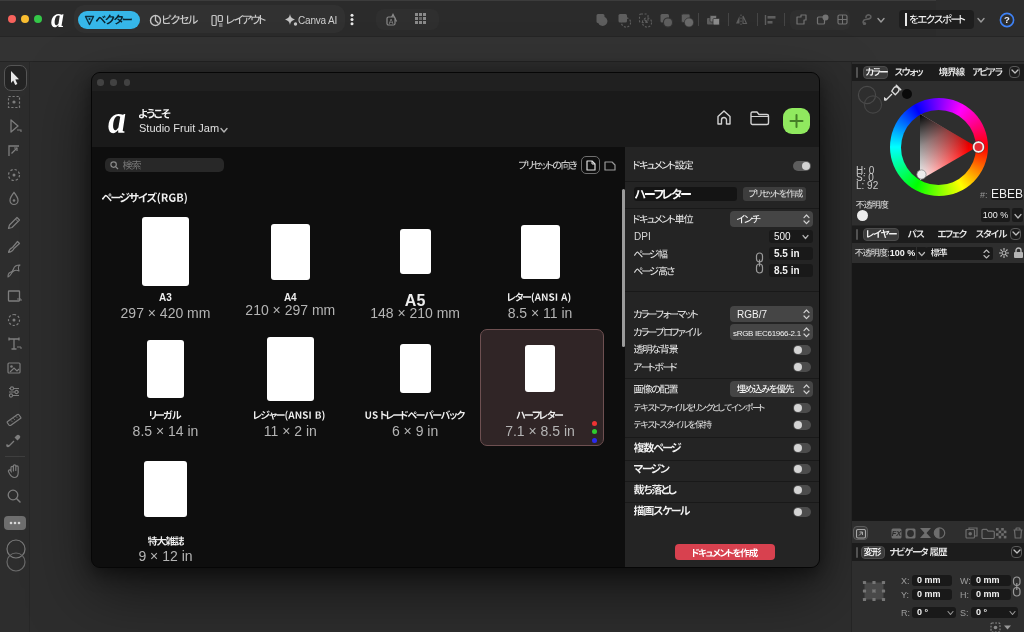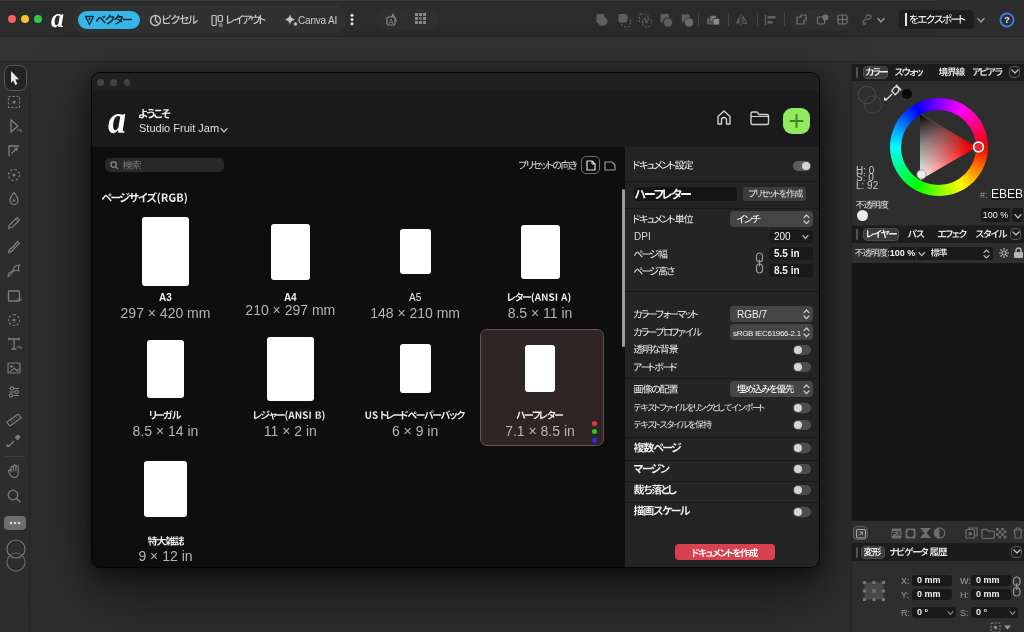--- a/index.html
+++ b/index.html
@@ -301,21 +301,21 @@
         <path transform="translate(0,9.7)" fill="#f0f0f0" d="M7.3 -6.7C7.3 -7.1 7.6 -7.4 8 -7.4C8.4 -7.4 8.7 -7.1 8.7 -6.7C8.7 -6.3 8.4 -6 8 -6C7.6 -6 7.3 -6.3 7.3 -6.7ZM6.5 -6.7C6.5 -5.9 7.2 -5.3 8 -5.3C8.8 -5.3 9.4 -5.9 9.4 -6.7C9.4 -7.5 8.8 -8.2 8 -8.2C7.2 -8.2 6.5 -7.5 6.5 -6.7ZM-0.3 -3.1 1 -1.8C1.2 -2.1 1.5 -2.4 1.7 -2.8C2.2 -3.4 3 -4.5 3.4 -5C3.7 -5.4 3.9 -5.4 4.3 -5.1C4.7 -4.7 5.7 -3.6 6.3 -2.9C7 -2.1 7.9 -1 8.6 -0.1L9.8 -1.4C9 -2.3 7.9 -3.5 7.1 -4.3C6.5 -5 5.6 -5.9 4.9 -6.5C4 -7.3 3.4 -7.2 2.7 -6.5C2 -5.6 1.1 -4.5 0.6 -4C0.3 -3.6 0 -3.4 -0.3 -3.1Z M9.3 -5.1V-3.4C9.7 -3.4 10.5 -3.4 11.1 -3.4C12.4 -3.4 16 -3.4 17 -3.4C17.5 -3.4 18 -3.4 18.3 -3.4V-5.1C18 -5.1 17.5 -5 17 -5C16 -5 12.4 -5 11.1 -5C10.5 -5 9.7 -5.1 9.3 -5.1Z M25.1 -8.4 24.2 -8.1C24.6 -7.5 24.8 -7 25.1 -6.3L26.1 -6.7C25.9 -7.2 25.4 -8 25.1 -8.4ZM26.6 -9 25.7 -8.6C26.1 -8 26.4 -7.6 26.7 -6.9L27.6 -7.3C27.4 -7.8 27 -8.5 26.6 -9ZM20.3 -8.7 19.5 -7.4C20.3 -7 21.4 -6.3 22 -5.9L22.8 -7.1C22.3 -7.5 21 -8.3 20.3 -8.7ZM18.3 -0.8 19.1 0.6C20.1 0.4 21.7 -0.1 22.8 -0.8C24.6 -1.8 26.1 -3.2 27.2 -4.7L26.3 -6.2C25.4 -4.6 23.9 -3.1 22 -2.1C20.8 -1.4 19.5 -1.1 18.3 -0.8ZM18.6 -6.1 17.8 -4.9C18.6 -4.5 19.7 -3.8 20.3 -3.4L21.1 -4.6C20.6 -5 19.4 -5.8 18.6 -6.1Z M27.1 -6.7V-5.2C27.4 -5.2 27.8 -5.2 28.3 -5.2H29.2V-3.7C29.2 -3.2 29.2 -2.8 29.2 -2.6H30.7C30.7 -2.8 30.7 -3.2 30.7 -3.7V-5.2H33.3V-4.8C33.3 -2.1 32.3 -1.2 30.2 -0.4L31.4 0.7C34.1 -0.5 34.7 -2.1 34.7 -4.9V-5.2H35.5C36.1 -5.2 36.5 -5.2 36.7 -5.2V-6.7C36.4 -6.6 36.1 -6.6 35.5 -6.6H34.7V-7.7C34.7 -8.2 34.8 -8.5 34.8 -8.8H33.2C33.3 -8.5 33.3 -8.2 33.3 -7.7V-6.6H30.7V-7.7C30.7 -8.1 30.7 -8.4 30.7 -8.7H29.2C29.2 -8.3 29.2 -8 29.2 -7.7V-6.6H28.3C27.8 -6.6 27.3 -6.6 27.1 -6.7Z M36.3 -4.3 37 -2.9C38.3 -3.3 39.7 -3.9 40.8 -4.5V-1C40.8 -0.5 40.8 0.2 40.8 0.5H42.5C42.4 0.2 42.4 -0.5 42.4 -1V-5.4C43.5 -6.1 44.5 -7 45.4 -7.8L44.2 -8.9C43.5 -8.1 42.2 -7 41.1 -6.2C39.9 -5.5 38.2 -4.8 36.3 -4.3Z M54.1 -9.5 53.2 -9.2C53.5 -8.8 53.9 -8.1 54.1 -7.7L55 -8C54.8 -8.4 54.4 -9.1 54.1 -9.5ZM53.2 -7.2 52.9 -7.4 53.6 -7.6C53.4 -8 53 -8.7 52.7 -9.2L51.8 -8.8C52 -8.5 52.2 -8.1 52.4 -7.8L52.3 -7.9C52.1 -7.8 51.6 -7.7 51.2 -7.7C50.7 -7.7 47.9 -7.7 47.3 -7.7C47 -7.7 46.3 -7.8 46 -7.8V-6.2C46.2 -6.2 46.8 -6.3 47.3 -6.3C47.8 -6.3 50.6 -6.3 51 -6.3C50.8 -5.5 50.1 -4.4 49.4 -3.6C48.3 -2.5 46.6 -1.1 44.9 -0.5L46 0.7C47.5 0 49 -1.1 50.1 -2.4C51.2 -1.4 52.2 -0.2 52.9 0.8L54.2 -0.3C53.5 -1.1 52.2 -2.5 51.1 -3.5C51.8 -4.5 52.4 -5.6 52.8 -6.5C52.9 -6.7 53.1 -7.1 53.2 -7.2Z M57.3 2.2 58.3 1.8C57.3 0.2 56.9 -1.7 56.9 -3.5C56.9 -5.3 57.3 -7.1 58.3 -8.7L57.3 -9.2C56.2 -7.5 55.6 -5.7 55.6 -3.5C55.6 -1.3 56.2 0.5 57.3 2.2Z M61.5 -4.4V-6.9H62.5C63.6 -6.9 64.1 -6.6 64.1 -5.7C64.1 -4.8 63.6 -4.4 62.5 -4.4ZM64.3 0H66.1L64.2 -3.3C65.1 -3.7 65.7 -4.5 65.7 -5.7C65.7 -7.5 64.4 -8.2 62.7 -8.2H59.8V0H61.5V-3.1H62.6Z M70.8 0.2C72 0.2 72.9 -0.3 73.5 -0.8V-4.5H70.6V-3.2H72V-1.6C71.8 -1.4 71.4 -1.3 71 -1.3C69.4 -1.3 68.6 -2.3 68.6 -4.1C68.6 -5.8 69.5 -6.9 70.9 -6.9C71.6 -6.9 72.1 -6.6 72.5 -6.2L73.4 -7.2C72.8 -7.8 72 -8.3 70.8 -8.3C68.7 -8.3 66.9 -6.7 66.9 -4C66.9 -1.3 68.6 0.2 70.8 0.2Z M75.2 0H78.1C79.9 0 81.3 -0.8 81.3 -2.4C81.3 -3.5 80.6 -4.1 79.8 -4.3V-4.4C80.5 -4.6 80.9 -5.4 80.9 -6.1C80.9 -7.7 79.6 -8.2 77.9 -8.2H75.2ZM76.9 -4.8V-6.9H77.8C78.8 -6.9 79.3 -6.6 79.3 -5.9C79.3 -5.2 78.8 -4.8 77.8 -4.8ZM76.9 -1.3V-3.6H78C79.1 -3.6 79.7 -3.3 79.7 -2.5C79.7 -1.6 79.1 -1.3 78 -1.3Z M83.3 2.2C84.3 0.5 84.9 -1.3 84.9 -3.5C84.9 -5.7 84.3 -7.5 83.3 -9.2L82.3 -8.7C83.2 -7.1 83.6 -5.3 83.6 -3.5C83.6 -1.7 83.2 0.2 82.3 1.8Z"></path>
       </svg></div>
     <div class="abs" style="left:388px;top:256px;width:124px;height:117px;background:#302526;border:1px solid #6e5051;border-radius:7px"></div>
     <div class="page" style="left:50.0px;top:144.0px;width:47px;height:69px"></div>
     <div class="pname" style="left:73.5px;top:219px;font-size:10px;font-weight:bold;color:#ededed;white-space:nowrap">A3</div>
     <div class="dims" style="left:73.5px;top:231.5px">297 × 420 mm</div>
     <div class="page" style="left:178.8px;top:150.5px;width:39px;height:56px"></div>
     <div class="pname" style="left:198.3px;top:219px;font-size:10px;font-weight:bold;color:#ededed;white-space:nowrap">A4</div>
     <div class="dims" style="left:198.3px;top:229px">210 × 297 mm</div>
     <div class="page" style="left:307.6px;top:156.0px;width:31px;height:45px"></div>
-    <div class="pname" style="left:323.1px;top:219px;font-size:10px;font-weight:normal;color:#ededed;white-space:nowrap">A5</div>
+    <div class="pname" style="left:323.1px;top:219px;font-size:16px;font-weight:bold;color:#ededed;white-space:nowrap">A5</div>
     <div class="dims" style="left:323.1px;top:231.5px">148 × 210 mm</div>
     <div class="page" style="left:428.5px;top:151.5px;width:39px;height:54px"></div>
     <div class="pname" style="left:448.0px;top:219px;white-space:nowrap"><svg style="vertical-align:top;" width="64" height="12" viewBox="0 0 64 12">
         <path transform="translate(0,8.8)" fill="#ededed" d="M-0.1 -0.4 0.8 0.4C1.1 0.3 1.3 0.2 1.4 0.1C3.8 -0.6 5.8 -1.8 7.2 -3.5L6.5 -4.6C5.2 -3 3 -1.7 1.4 -1.3C1.4 -2 1.4 -5.4 1.4 -6.5C1.4 -6.9 1.4 -7.2 1.5 -7.6H-0.1C-0 -7.3 0 -6.9 0 -6.5C0 -5.4 0 -1.8 0 -1.1C0 -0.8 -0 -0.7 -0.1 -0.4Z M12 -7.9 10.5 -8.4C10.4 -8 10.2 -7.6 10.1 -7.3C9.6 -6.5 8.6 -5.1 6.9 -4L8 -3.2C9 -3.9 9.9 -4.8 10.6 -5.8H13.5C13.3 -5.1 12.9 -4.3 12.4 -3.6C11.7 -4 11.1 -4.4 10.6 -4.7L9.7 -3.8C10.2 -3.5 10.9 -3 11.5 -2.5C10.7 -1.7 9.6 -0.9 7.8 -0.4L9 0.7C10.6 0.1 11.7 -0.8 12.6 -1.7C13 -1.4 13.4 -1.1 13.6 -0.8L14.6 -1.9C14.3 -2.2 13.9 -2.5 13.5 -2.8C14.2 -3.8 14.7 -4.9 14.9 -5.7C15 -5.9 15.2 -6.2 15.3 -6.4L14.3 -7C14 -6.9 13.7 -6.9 13.4 -6.9H11.4C11.5 -7.1 11.7 -7.6 12 -7.9Z M14.9 -4.6V-3.1C15.3 -3.1 15.9 -3.1 16.5 -3.1C17.7 -3.1 21 -3.1 21.9 -3.1C22.3 -3.1 22.8 -3.1 23 -3.1V-4.6C22.8 -4.6 22.3 -4.6 21.9 -4.6C21 -4.6 17.7 -4.6 16.5 -4.6C16 -4.6 15.2 -4.6 14.9 -4.6Z M25.2 2 26.1 1.6C25.3 0.2 24.9 -1.5 24.9 -3.1C24.9 -4.8 25.3 -6.5 26.1 -7.9L25.2 -8.3C24.2 -6.8 23.7 -5.2 23.7 -3.1C23.7 -1.2 24.2 0.5 25.2 2Z M26.6 0H28.1L28.6 -1.9H31L31.5 0H33.1L30.7 -7.4H29ZM28.9 -3.1 29.1 -3.9C29.4 -4.6 29.6 -5.5 29.8 -6.3H29.8C30 -5.5 30.2 -4.6 30.5 -3.9L30.7 -3.1Z M33.9 0H35.4V-3C35.4 -3.8 35.2 -4.8 35.2 -5.5H35.2L36 -4L38.1 0H39.6V-7.4H38.2V-4.5C38.2 -3.6 38.3 -2.6 38.4 -1.9H38.4L37.6 -3.5L35.5 -7.4H33.9Z M43.6 0.1C45.4 0.1 46.4 -0.9 46.4 -2.1C46.4 -3.2 45.8 -3.8 44.9 -4.1L43.9 -4.5C43.3 -4.8 42.8 -5 42.8 -5.5C42.8 -6 43.2 -6.3 43.8 -6.3C44.4 -6.3 44.9 -6 45.4 -5.7L46.1 -6.6C45.5 -7.2 44.7 -7.5 43.8 -7.5C42.3 -7.5 41.2 -6.6 41.2 -5.4C41.2 -4.3 42 -3.7 42.8 -3.4L43.7 -3C44.4 -2.7 44.9 -2.5 44.9 -2C44.9 -1.5 44.4 -1.1 43.7 -1.1C43 -1.1 42.3 -1.5 41.8 -2L40.9 -0.9C41.7 -0.2 42.7 0.1 43.6 0.1Z M47.7 0H49.2V-7.4H47.7Z M53 0H54.5L55 -1.9H57.4L58 0H59.5L57.1 -7.4H55.4ZM55.4 -3.1 55.6 -3.9C55.8 -4.6 56 -5.5 56.2 -6.3H56.3C56.5 -5.5 56.7 -4.6 56.9 -3.9L57.1 -3.1Z M60.9 2C61.9 0.5 62.4 -1.2 62.4 -3.1C62.4 -5.2 61.9 -6.8 60.9 -8.3L60 -7.9C60.8 -6.5 61.2 -4.8 61.2 -3.1C61.2 -1.5 60.8 0.2 60 1.6Z"></path>
       </svg></div>
     <div class="dims" style="left:448.0px;top:231.5px">8.5 × 11 in</div>
     <div class="page" style="left:55.0px;top:266.5px;width:37px;height:58px"></div>
     <div class="pname" style="left:73.5px;top:337px;white-space:nowrap"><svg style="vertical-align:top;" width="32" height="12" viewBox="0 0 32 12">
         <path transform="translate(0,8.8)" fill="#ededed" d="M6.1 -7.8H4.5C4.6 -7.5 4.6 -7.2 4.6 -6.8C4.6 -6.3 4.6 -5.4 4.6 -4.9C4.6 -3.3 4.5 -2.6 3.8 -1.8C3.2 -1.2 2.4 -0.8 1.4 -0.5L2.4 0.6C3.2 0.3 4.2 -0.2 4.9 -0.9C5.6 -1.7 6 -2.6 6 -4.8C6 -5.3 6 -6.2 6 -6.8C6 -7.2 6 -7.5 6.1 -7.8ZM1.4 -7.7H-0C0 -7.5 0 -7.1 0 -6.9C0 -6.5 0 -4.1 0 -3.5C0 -3.2 -0 -2.9 -0 -2.7H1.4C1.4 -2.9 1.4 -3.3 1.4 -3.5C1.4 -4.1 1.4 -6.5 1.4 -6.9C1.4 -7.2 1.4 -7.5 1.4 -7.7Z M5.8 -4.6V-3.1C6.2 -3.1 6.9 -3.1 7.5 -3.1C8.6 -3.1 11.9 -3.1 12.8 -3.1C13.2 -3.1 13.8 -3.1 14 -3.1V-4.6C13.7 -4.6 13.3 -4.6 12.8 -4.6C11.9 -4.6 8.6 -4.6 7.5 -4.6C6.9 -4.6 6.2 -4.6 5.8 -4.6Z M20.6 -8 19.8 -7.7C20.1 -7.3 20.4 -6.7 20.6 -6.3L21.4 -6.6C21.2 -7 20.9 -7.6 20.6 -8ZM21.8 -8.5 21 -8.1C21.3 -7.8 21.6 -7.2 21.8 -6.8L22.6 -7.1C22.4 -7.5 22.1 -8.1 21.8 -8.5ZM21.4 -5.8 20.6 -6.2C20.3 -6.2 20.1 -6.1 19.8 -6.1H17.9L18 -7C18 -7.3 18 -7.7 18 -7.9H16.6C16.6 -7.7 16.6 -7.2 16.6 -7L16.6 -6.1H15.2C14.8 -6.1 14.3 -6.2 13.9 -6.2V-4.9C14.3 -4.9 14.9 -4.9 15.2 -4.9H16.5C16.3 -3.4 15.8 -2.3 14.9 -1.4C14.5 -1 14 -0.6 13.6 -0.4L14.7 0.6C16.5 -0.7 17.5 -2.3 17.8 -4.9H20.1C20.1 -3.9 19.9 -1.9 19.7 -1.2C19.5 -1 19.4 -0.9 19.1 -0.9C18.7 -0.9 18.2 -0.9 17.7 -1L17.8 0.3C18.3 0.4 18.9 0.4 19.5 0.4C20.2 0.4 20.6 0.1 20.8 -0.4C21.2 -1.4 21.3 -4.2 21.4 -5.2C21.4 -5.4 21.4 -5.6 21.4 -5.8Z M26.7 -0.2 27.5 0.5C27.6 0.4 27.8 0.3 28 0.2C29.1 -0.4 30.5 -1.5 31.4 -2.6L30.6 -3.7C29.9 -2.7 28.9 -1.9 28.1 -1.6C28.1 -2.2 28.1 -6 28.1 -6.8C28.1 -7.2 28.2 -7.6 28.2 -7.7H26.7C26.7 -7.6 26.8 -7.2 26.8 -6.8C26.8 -6 26.8 -1.5 26.8 -1C26.8 -0.7 26.7 -0.4 26.7 -0.2ZM22.1 -0.4 23.3 0.4C24.1 -0.3 24.8 -1.3 25.1 -2.4C25.3 -3.4 25.4 -5.5 25.4 -6.7C25.4 -7.1 25.4 -7.6 25.4 -7.6H24C24 -7.4 24.1 -7.1 24.1 -6.7C24.1 -5.5 24.1 -3.6 23.8 -2.8C23.5 -1.9 23 -1 22.1 -0.4Z"></path>
       </svg></div>
@@ -364,21 +364,21 @@
         <path transform="translate(0,8.8)" fill="#d8d8d8" d="M3.8 -7.3 3.1 -7C3.4 -6.5 3.7 -6 4 -5.5L4.7 -5.8C4.5 -6.3 4 -6.9 3.8 -7.3ZM5 -7.8 4.4 -7.5C4.7 -7 5 -6.6 5.3 -6L6 -6.4C5.7 -6.8 5.3 -7.5 5 -7.8ZM0.1 -0.8C0.1 -0.4 0 0.1 -0 0.5H1.2C1.2 0.1 1.1 -0.5 1.1 -0.8L1.1 -3.9C2.2 -3.5 3.8 -2.9 4.9 -2.3L5.4 -3.4C4.4 -3.9 2.4 -4.6 1.1 -5V-6.6C1.1 -6.9 1.2 -7.4 1.2 -7.7H-0C0 -7.4 0.1 -6.9 0.1 -6.6C0.1 -5.7 0.1 -1.4 0.1 -0.8Z M5.8 -2.8 6 -1.8C6.2 -1.8 6.5 -1.9 6.9 -1.9C7.4 -2 8.4 -2.2 9.5 -2.4L9.9 -0.5C9.9 -0.1 10 0.2 10 0.5L11.2 0.3C11.1 0 11 -0.3 10.9 -0.6L10.5 -2.5L12.8 -2.9C13.2 -3 13.6 -3 13.8 -3.1L13.6 -4.1C13.4 -4 13 -4 12.7 -3.9L10.3 -3.5L10 -5.3L12.2 -5.7C12.4 -5.7 12.8 -5.8 13 -5.8L12.8 -6.8C12.6 -6.8 12.3 -6.7 11.9 -6.6C11.6 -6.5 10.7 -6.4 9.8 -6.3L9.6 -7.3C9.6 -7.5 9.5 -7.8 9.5 -8L8.4 -7.8C8.5 -7.6 8.5 -7.4 8.6 -7.1L8.8 -6.1C7.9 -6 7 -5.8 6.7 -5.8C6.4 -5.8 6.1 -5.8 5.8 -5.7L6 -4.6C6.3 -4.7 6.6 -4.8 6.9 -4.8L9 -5.2L9.3 -3.3L6.7 -2.9C6.4 -2.9 6 -2.8 5.8 -2.8Z M13.5 -1V0C13.9 0 14.1 0 14.4 0C14.9 0 19.3 0 19.8 0C20.1 0 20.5 0 20.7 0V-1C20.4 -1 20 -1 19.8 -1H19C19.1 -1.9 19.4 -3.8 19.5 -4.4C19.5 -4.5 19.5 -4.7 19.5 -4.8L18.8 -5.1C18.7 -5.1 18.4 -5 18.2 -5C17.6 -5 15.8 -5 15.3 -5C15.1 -5 14.7 -5.1 14.5 -5.1V-4.1C14.7 -4.1 15 -4.1 15.3 -4.1C15.6 -4.1 17.8 -4.1 18.3 -4.1C18.3 -3.5 18 -1.8 17.9 -1H14.4C14.1 -1 13.8 -1 13.5 -1Z M22.2 -6.2 21.5 -5.4C22.5 -4.8 23.6 -4 24.3 -3.5C23.3 -2.2 22.1 -1.2 20.4 -0.4L21.3 0.4C23 -0.5 24.2 -1.7 25.1 -2.8C25.9 -2.1 26.7 -1.4 27.4 -0.5L28.2 -1.4C27.5 -2.1 26.7 -2.9 25.8 -3.7C26.4 -4.6 26.9 -5.7 27.2 -6.5C27.3 -6.7 27.5 -7.1 27.6 -7.3L26.4 -7.7C26.4 -7.5 26.3 -7.1 26.2 -6.9C25.9 -6.1 25.5 -5.2 24.9 -4.3C24.1 -4.9 23 -5.7 22.2 -6.2Z M28.9 -7.5 28.2 -6.7C28.9 -6.2 30.1 -5.1 30.7 -4.5L31.5 -5.4C30.9 -5.9 29.6 -7 28.9 -7.5ZM27.9 -0.8 28.5 0.3C30.1 -0 31.4 -0.6 32.4 -1.2C33.9 -2.2 35.2 -3.5 35.9 -4.8L35.3 -5.9C34.7 -4.7 33.4 -3.1 31.8 -2.2C30.8 -1.6 29.5 -1 27.9 -0.8Z M35.8 -0.9C35.8 -0.5 35.8 0 35.7 0.4H37C36.9 0 36.9 -0.6 36.9 -0.9V-4C38 -3.6 39.6 -3 40.7 -2.5L41.1 -3.5C40.1 -4 38.2 -4.7 36.9 -5.1V-6.7C36.9 -7 36.9 -7.5 37 -7.8H35.7C35.8 -7.5 35.8 -7 35.8 -6.7C35.8 -5.9 35.8 -1.6 35.8 -0.9Z M43 -4.3H45.1V-3.4H43ZM46.1 -4.3H48.3V-3.4H46.1ZM43 -5.9H45.1V-5H43ZM46.1 -5.9H48.3V-5H46.1ZM48.3 -8.4C48.1 -7.9 47.7 -7.2 47.3 -6.7H45.6L46.3 -6.9C46.1 -7.4 45.7 -8 45.4 -8.5L44.6 -8.2C44.9 -7.7 45.2 -7.1 45.3 -6.7H43.3L43.9 -7C43.7 -7.4 43.2 -7.9 42.9 -8.4L42.1 -8C42.4 -7.6 42.8 -7.1 43 -6.7H42.1V-2.6H45.1V-1.8H41.1V-0.9H45.1V0.8H46.1V-0.9H50.1V-1.8H46.1V-2.6H49.3V-6.7H48.4C48.7 -7.1 49 -7.6 49.3 -8.1Z M53.8 -4.9C54.1 -3.6 54.4 -1.9 54.4 -0.9L55.4 -1.1C55.3 -2.1 55 -3.8 54.6 -5.1ZM53 -6.5V-5.6H59.1V-6.5H56.4V-8.3H55.5V-6.5ZM52.8 -0.5V0.4H59.3V-0.5H57.1C57.5 -1.7 58 -3.5 58.3 -5L57.3 -5.1C57.1 -3.7 56.6 -1.8 56.2 -0.5ZM52.3 -8.4C51.7 -6.9 50.8 -5.5 49.8 -4.6C50 -4.3 50.2 -3.8 50.3 -3.6C50.6 -3.9 51 -4.3 51.3 -4.8V0.8H52.2V-6.1C52.6 -6.8 52.9 -7.5 53.2 -8.1Z"></path>
       </svg></div>
     <div class="ddgray" style="left:638px;top:138px;width:83px;height:16px"></div>
     <div class="abs" style="left:645px;top:140.5px"><svg style="vertical-align:top;" width="24" height="12" viewBox="0 0 24 12">
         <path transform="translate(0,8.8)" fill="#f2f2f2" d="M-0.2 -3.7 0.3 -2.7C1.6 -3.1 3 -3.7 4 -4.3V-0.8C4 -0.4 4 0.1 3.9 0.4H5.2C5.1 0.1 5.1 -0.4 5.1 -0.8V-5C6.1 -5.6 7 -6.4 7.8 -7.2L7 -8C6.3 -7.1 5.2 -6.2 4.2 -5.6C3.1 -4.9 1.6 -4.2 -0.2 -3.7Z M8.5 -7.5 7.8 -6.7C8.5 -6.2 9.7 -5.1 10.3 -4.5L11 -5.4C10.5 -5.9 9.2 -7 8.5 -7.5ZM7.5 -0.8 8.1 0.3C9.7 -0 10.9 -0.6 12 -1.2C13.5 -2.2 14.7 -3.5 15.5 -4.8L14.9 -5.9C14.2 -4.7 13 -3.1 11.4 -2.2C10.4 -1.6 9.1 -1 7.5 -0.8Z M15.1 -4.7V-3.6C15.3 -3.7 15.7 -3.7 16 -3.7H18.9C18.7 -2 17.9 -0.9 16.4 -0.2L17.4 0.5C19.1 -0.5 19.8 -1.9 19.9 -3.7H22.6C22.9 -3.7 23.2 -3.7 23.4 -3.6V-4.7C23.2 -4.6 22.8 -4.6 22.6 -4.6H19.9V-6.4C20.6 -6.5 21.3 -6.6 21.8 -6.8C22 -6.8 22.2 -6.9 22.4 -6.9L21.8 -7.8C21.3 -7.6 20.2 -7.3 19.2 -7.2C18.1 -7 16.6 -7 15.9 -7L16.1 -6.1C16.8 -6.1 17.9 -6.2 18.9 -6.3V-4.6H16C15.7 -4.6 15.3 -4.6 15.1 -4.7Z"></path>
       </svg></div>
     <svg class="abs" style="left:711px;top:141px" width="7" height="11">
       <path d="M1 3.6 L3.5 1 L6 3.6 M1 7 L3.5 9.6 L6 7" fill="none" stroke="#d0d0d0" stroke-width="1.2" stroke-linecap="round" stroke-linejoin="round"></path>
     </svg>
     <div class="abs" style="left:542px;top:158px;color:#d8d8d8;font-size:10px">DPI</div>
-    <div class="darkfield" style="left:677px;top:157px;width:44px;height:13px;font-weight:normal;font-size:10px;line-height:13px">200</div>
+    <div class="darkfield" style="left:677px;top:157px;width:44px;height:13px;font-weight:normal;font-size:10px;line-height:13px">500</div>
     <svg class="abs" style="left:710px;top:160.5px" width="7" height="6">
       <path d="M1 1.5 L3.5 4.5 L6 1.5" fill="none" stroke="#b0b0b0" stroke-width="1.2" stroke-linecap="round" stroke-linejoin="round"></path>
     </svg>
     <div class="abs" style="left:542px;top:175.5px"><svg style="vertical-align:top;" width="34" height="12" viewBox="0 0 34 12">
         <path transform="translate(0,8.8)" fill="#d8d8d8" d="M6.4 -6C6.4 -6.4 6.7 -6.7 7.1 -6.7C7.5 -6.7 7.8 -6.4 7.8 -6C7.8 -5.7 7.5 -5.4 7.1 -5.4C6.7 -5.4 6.4 -5.7 6.4 -6ZM5.9 -6C5.9 -5.4 6.4 -4.8 7.1 -4.8C7.8 -4.8 8.4 -5.4 8.4 -6C8.4 -6.8 7.8 -7.3 7.1 -7.3C6.4 -7.3 5.9 -6.8 5.9 -6ZM-0.3 -2.7 0.7 -1.8C0.9 -2 1.1 -2.3 1.3 -2.6C1.7 -3.1 2.5 -4.2 3 -4.7C3.3 -5.1 3.5 -5.2 3.8 -4.8C4.2 -4.4 5.1 -3.4 5.7 -2.8C6.3 -2 7.2 -1 7.9 -0.2L8.8 -1.1C8 -1.9 7 -3 6.3 -3.7C5.7 -4.4 4.9 -5.2 4.3 -5.8C3.5 -6.5 3 -6.4 2.5 -5.7C1.8 -5 1 -3.9 0.5 -3.4C0.2 -3.1 0 -3 -0.3 -2.7Z M8.3 -4.5V-3.2C8.7 -3.2 9.3 -3.3 9.8 -3.3C10.8 -3.3 14.4 -3.3 15.3 -3.3C15.7 -3.3 16.2 -3.2 16.4 -3.2V-4.5C16.1 -4.4 15.7 -4.4 15.3 -4.4C14.5 -4.4 10.8 -4.4 9.8 -4.4C9.3 -4.4 8.7 -4.4 8.3 -4.5Z M22.4 -7.6 21.7 -7.3C22 -6.8 22.3 -6.3 22.6 -5.7L23.3 -6C23.1 -6.5 22.6 -7.2 22.4 -7.6ZM23.7 -8 23 -7.8C23.4 -7.3 23.7 -6.8 24 -6.2L24.7 -6.5C24.4 -7 24 -7.7 23.7 -8ZM18.1 -7.7 17.5 -6.9C18.1 -6.5 19.2 -5.8 19.7 -5.4L20.3 -6.3C19.8 -6.6 18.7 -7.4 18.1 -7.7ZM16.4 -0.6 17 0.4C17.9 0.3 19.3 -0.2 20.3 -0.8C21.9 -1.8 23.3 -3 24.2 -4.4L23.6 -5.5C22.8 -4 21.5 -2.7 19.8 -1.7C18.7 -1.2 17.5 -0.8 16.4 -0.6ZM16.5 -5.5 16 -4.6C16.6 -4.3 17.7 -3.6 18.2 -3.2L18.8 -4.1C18.3 -4.4 17.2 -5.1 16.5 -5.5Z M28.3 -8V-7.2H33.5V-8ZM29.6 -5.9H32.1V-4.9H29.6ZM28.7 -6.6V-4.2H33V-6.6ZM24.5 -6.6V-1.2H25.2V-5.7H25.8V0.8H26.6V-5.7H27.3V-2.2C27.3 -2.2 27.3 -2.1 27.2 -2.1C27.1 -2.1 26.9 -2.1 26.7 -2.1C26.9 -1.9 27 -1.6 27 -1.3C27.3 -1.3 27.5 -1.4 27.7 -1.5C27.9 -1.6 28 -1.9 28 -2.2V-6.6H26.6V-8.4H25.8V-6.6ZM29.2 -1.1H30.4V-0.2H29.2ZM32.5 -1.1V-0.2H31.2V-1.1ZM29.2 -1.9V-2.7H30.4V-1.9ZM32.5 -1.9H31.2V-2.7H32.5ZM28.3 -3.5V0.8H29.2V0.5H32.5V0.8H33.4V-3.5Z"></path>
       </svg></div>
     <div class="darkfield" style="left:677px;top:174px;width:44px;height:13px;font-size:10px">5.5 in</div>
     <div class="abs" style="left:542px;top:192.5px"><svg style="vertical-align:top;" width="41" height="12" viewBox="0 0 41 12">
         <path transform="translate(0,8.8)" fill="#d8d8d8" d="M6.4 -6C6.4 -6.4 6.7 -6.7 7.1 -6.7C7.5 -6.7 7.8 -6.4 7.8 -6C7.8 -5.7 7.5 -5.4 7.1 -5.4C6.7 -5.4 6.4 -5.7 6.4 -6ZM5.9 -6C5.9 -5.4 6.4 -4.8 7.1 -4.8C7.8 -4.8 8.4 -5.4 8.4 -6C8.4 -6.8 7.8 -7.3 7.1 -7.3C6.4 -7.3 5.9 -6.8 5.9 -6ZM-0.3 -2.7 0.7 -1.8C0.9 -2 1.1 -2.3 1.3 -2.6C1.7 -3.1 2.5 -4.2 3 -4.7C3.3 -5.1 3.5 -5.2 3.8 -4.8C4.2 -4.4 5.1 -3.4 5.7 -2.8C6.3 -2 7.2 -1 7.9 -0.2L8.8 -1.1C8 -1.9 7 -3 6.3 -3.7C5.7 -4.4 4.9 -5.2 4.3 -5.8C3.5 -6.5 3 -6.4 2.5 -5.7C1.8 -5 1 -3.9 0.5 -3.4C0.2 -3.1 0 -3 -0.3 -2.7Z M8.3 -4.5V-3.2C8.7 -3.2 9.3 -3.3 9.8 -3.3C10.8 -3.3 14.4 -3.3 15.3 -3.3C15.7 -3.3 16.2 -3.2 16.4 -3.2V-4.5C16.1 -4.4 15.7 -4.4 15.3 -4.4C14.5 -4.4 10.8 -4.4 9.8 -4.4C9.3 -4.4 8.7 -4.4 8.3 -4.5Z M22.4 -7.6 21.7 -7.3C22 -6.8 22.3 -6.3 22.6 -5.7L23.3 -6C23.1 -6.5 22.6 -7.2 22.4 -7.6ZM23.7 -8 23 -7.8C23.4 -7.3 23.7 -6.8 24 -6.2L24.7 -6.5C24.4 -7 24 -7.7 23.7 -8ZM18.1 -7.7 17.5 -6.9C18.1 -6.5 19.2 -5.8 19.7 -5.4L20.3 -6.3C19.8 -6.6 18.7 -7.4 18.1 -7.7ZM16.4 -0.6 17 0.4C17.9 0.3 19.3 -0.2 20.3 -0.8C21.9 -1.8 23.3 -3 24.2 -4.4L23.6 -5.5C22.8 -4 21.5 -2.7 19.8 -1.7C18.7 -1.2 17.5 -0.8 16.4 -0.6ZM16.5 -5.5 16 -4.6C16.6 -4.3 17.7 -3.6 18.2 -3.2L18.8 -4.1C18.3 -4.4 17.2 -5.1 16.5 -5.5Z M27.1 -5.6H30.7V-4.8H27.1ZM26.2 -6.2V-4.1H31.7V-6.2ZM28.4 -8.4V-7.5H24.6V-6.7H33.3V-7.5H29.4V-8.4ZM27 -2.2V0.4H27.8V-0H30.5C30.7 0.2 30.8 0.6 30.8 0.8C31.6 0.8 32.1 0.8 32.5 0.7C32.8 0.5 32.9 0.3 32.9 -0.2V-3.6H25V0.8H25.9V-2.8H32V-0.2C32 -0.1 32 -0.1 31.8 -0.1C31.7 -0 31.3 -0 30.8 -0.1V-2.2ZM27.8 -1.6H30V-0.7H27.8Z M35.1 -3.2 34.1 -3.4C33.8 -2.8 33.6 -2.2 33.6 -1.6C33.6 -0.2 34.8 0.5 36.8 0.5C37.9 0.5 38.8 0.4 39.4 0.3L39.5 -0.7C38.8 -0.6 37.9 -0.5 36.8 -0.5C35.4 -0.5 34.6 -0.9 34.6 -1.8C34.6 -2.2 34.8 -2.7 35.1 -3.2ZM33.3 -6.5 33.3 -5.4C35 -5.3 36.4 -5.3 37.6 -5.4C37.9 -4.6 38.3 -3.9 38.7 -3.3C38.3 -3.4 37.6 -3.4 37.1 -3.5L37 -2.6C37.8 -2.6 39 -2.5 39.5 -2.3L40 -3.1C39.9 -3.2 39.7 -3.4 39.6 -3.6C39.2 -4.1 38.8 -4.8 38.5 -5.5C39.2 -5.6 39.9 -5.7 40.5 -5.9L40.4 -6.9C39.7 -6.7 38.9 -6.5 38.2 -6.4C38 -7 37.9 -7.6 37.8 -8.1L36.7 -7.9C36.8 -7.6 36.9 -7.3 37 -7.1L37.2 -6.3C36.2 -6.2 34.8 -6.3 33.3 -6.5Z"></path>
       </svg></div>

